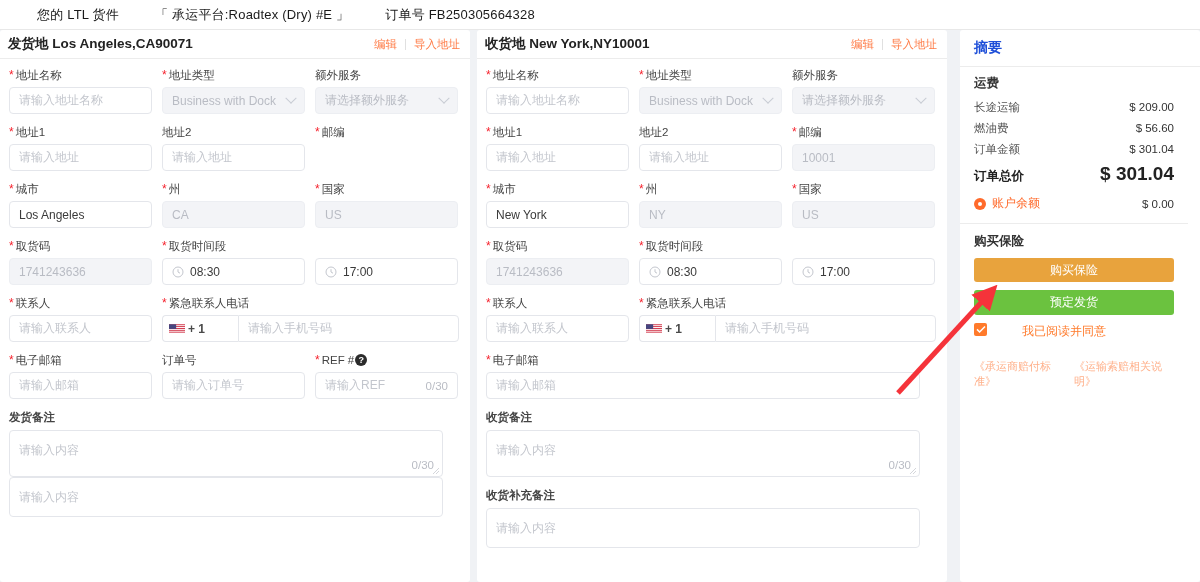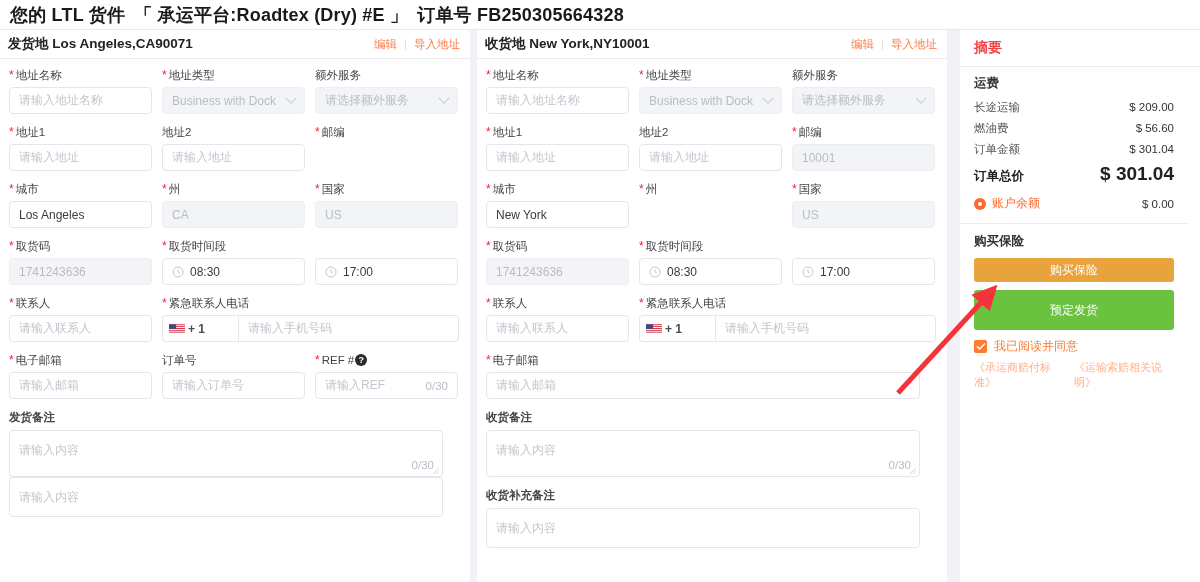--- a/index.html
+++ b/index.html
@@ -13,22 +13,23 @@
   .page { position: relative; width: 1200px; height: 582px; }
 
   
   .titlebar {
     height: 30px; background: #ffffff;
     display: flex; align-items: center;
     padding: 0 10px; border-bottom: 1px solid #e8e8e8;
     white-space: nowrap;
   }
   .titlebar .t {
-    font-size: 18px; font-weight: bold; color: #1a1a1a;
+    font-size: 13px; font-weight: normal; color: #1a1a1a;
     letter-spacing: .2px;
+    margin-left: 27px;
   }
   .titlebar .sp { display: inline-block; width: 9px; }
 
   
   .body-row { display: flex; align-items: flex-start; height: 552px; }
 
   .card {
     background: #fff;
     border-radius: 3px;
     height: 552px;
@@ -114,21 +115,21 @@
     font-size: 11.5px; color: #b9bcc4;
   }
   .ta .grip {
     position: absolute; right: 2px; bottom: 1px; width: 8px; height: 8px;
   }
   .ta-sm { height: 40px; }
   .sec-lbl { font-size: 11.5px; color: #444; margin-bottom: 5px; font-weight: bold; }
 
   
   .sum-h {
-    font-size: 14px; font-weight: bold; color: #ef4444;
+    font-size: 14px; font-weight: bold; color: #1d4ed8;
     padding: 9px 20px 9px 14px; border-bottom: 1px solid #ececec;
   }
   .sum-body { padding: 8px 26px 0 14px; }
   .sum-sub { font-size: 12.5px; font-weight: bold; color: #333; margin-bottom: 8px; }
   .sum-line {
     display: flex; justify-content: space-between; align-items: baseline;
     margin-bottom: 6px; font-size: 11.5px; color: #555;
   }
   .sum-line .v { color: #333; }
   .sum-total { margin-top: 2px; margin-bottom: 10px; }
@@ -148,23 +149,23 @@
   .sum-bal .v { font-size: 11.5px; color: #333; }
   .sum-div { border-top: 1px solid #ececec; margin: 0 -14px 9px -14px; }
   .ins-t { font-size: 12.5px; font-weight: bold; color: #333; margin-bottom: 8px; }
 
   .btn {
     height: 24px; border-radius: 3px; display: flex;
     align-items: center; justify-content: center;
     font-size: 12px; color: #fff; cursor: pointer; margin-bottom: 8px;
   }
   .btn-ins { background: #e8a33d; }
-  .btn-book { background: #6bc23f; height: 40px; }
-
-  .agree { display: flex; align-items: center; margin-bottom: 5px; }
+  .btn-book { background: #6bc23f; height: 25px; }
+
+  .agree { display: flex; margin-bottom: 19px; gap: 28px; }
   .cbx {
     width: 13px; height: 13px; border-radius: 2px; background: #ff7a2b;
     margin-right: 7px; position: relative; flex: 0 0 auto;
   }
   .cbx svg { position: absolute; left: 1.5px; top: 2px; }
   .agree .txt { font-size: 12px; color: #ff7a2b; }
   .links { display: flex; font-size: 11px; color: #ffb08a; gap: 10px; }
   .links a { color: #ffb08a; text-decoration: none; cursor: pointer; }
 
   
@@ -458,20 +459,21 @@
                 <span class="req">*</span>
                 <span>城市</span>
               </div>
             <div class="ctl filled">New York</div>
           </div>
           <div class="fld w1">
             <div class="lbl">
                 <span class="req">*</span>
                 <span>州</span>
               </div>
+            <div class="ctl disabled">NY</div>
           </div>
           <div class="fld w1">
             <div class="lbl">
                 <span class="req">*</span>
                 <span>国家</span>
               </div>
             <div class="ctl disabled">US</div>
           </div>
         </div>
 

